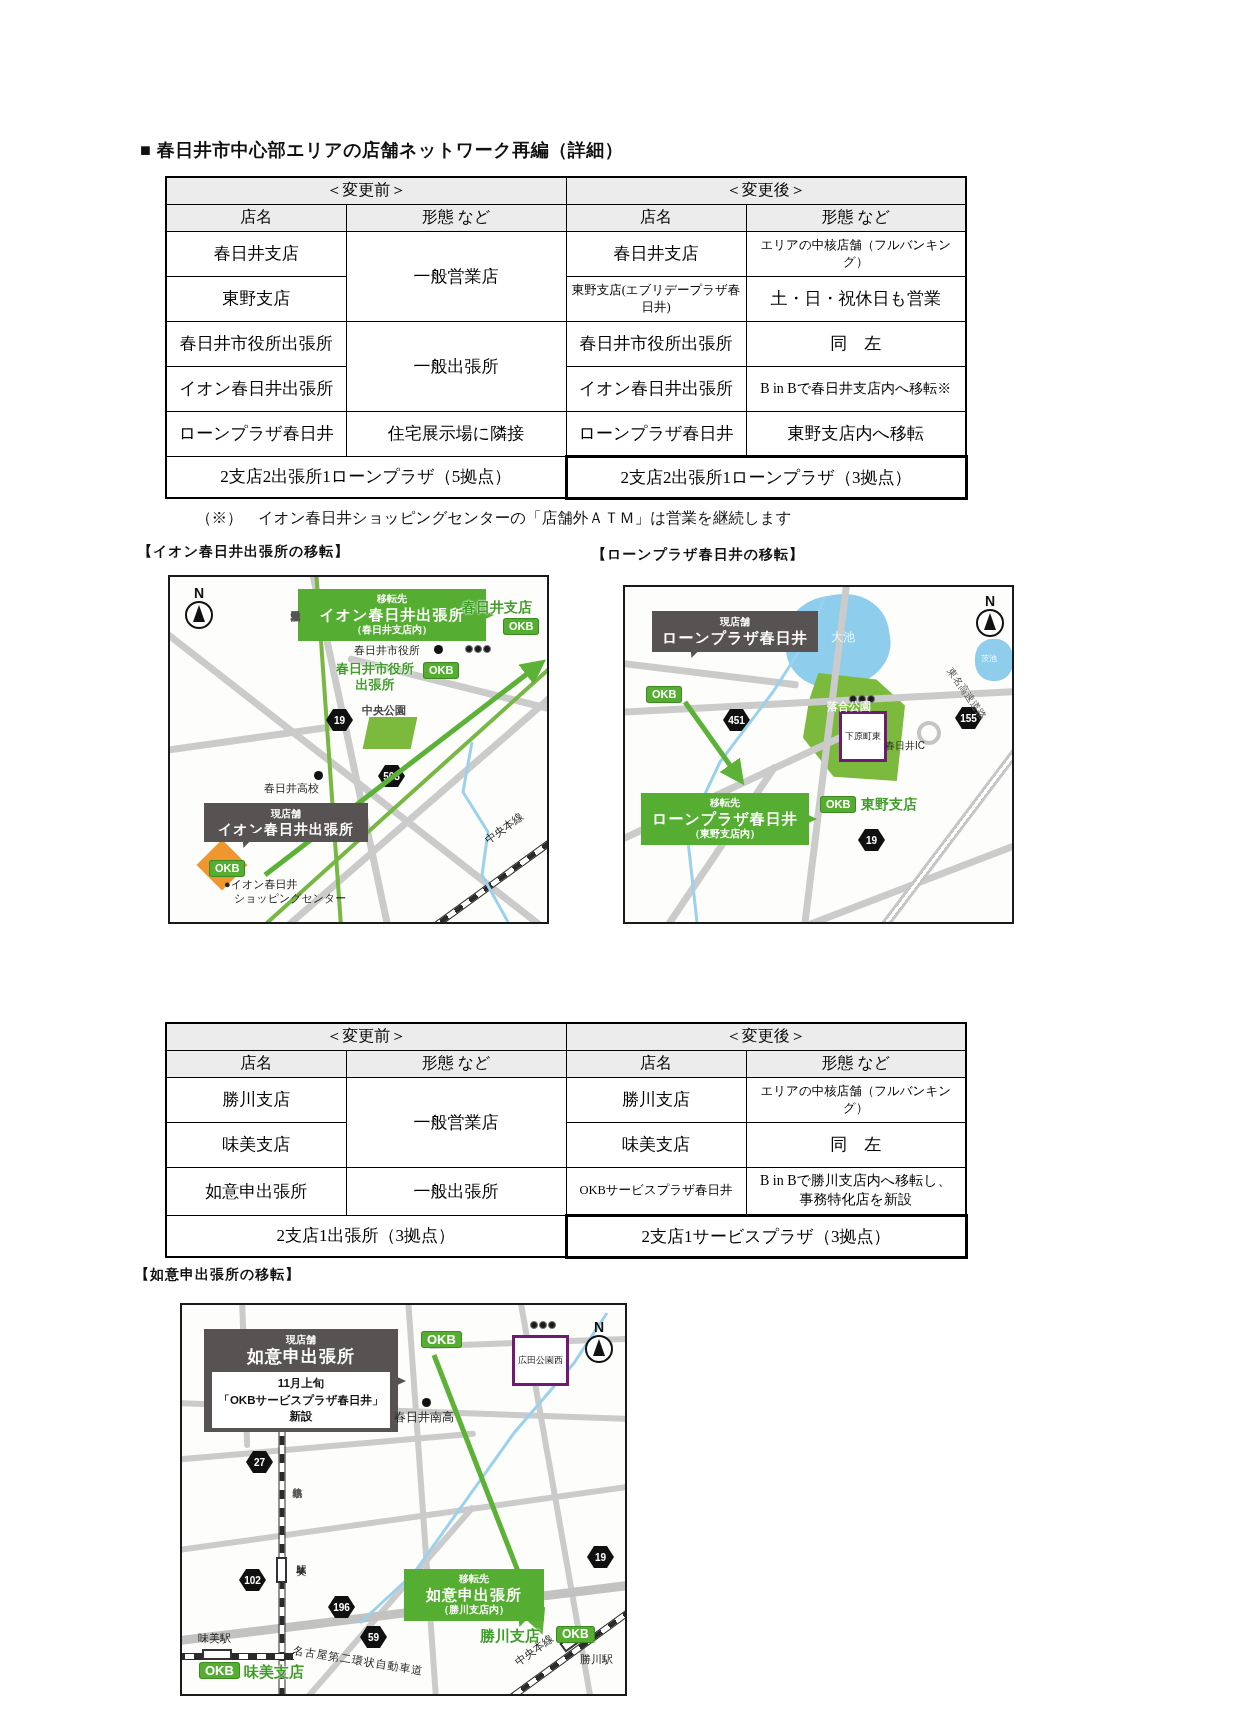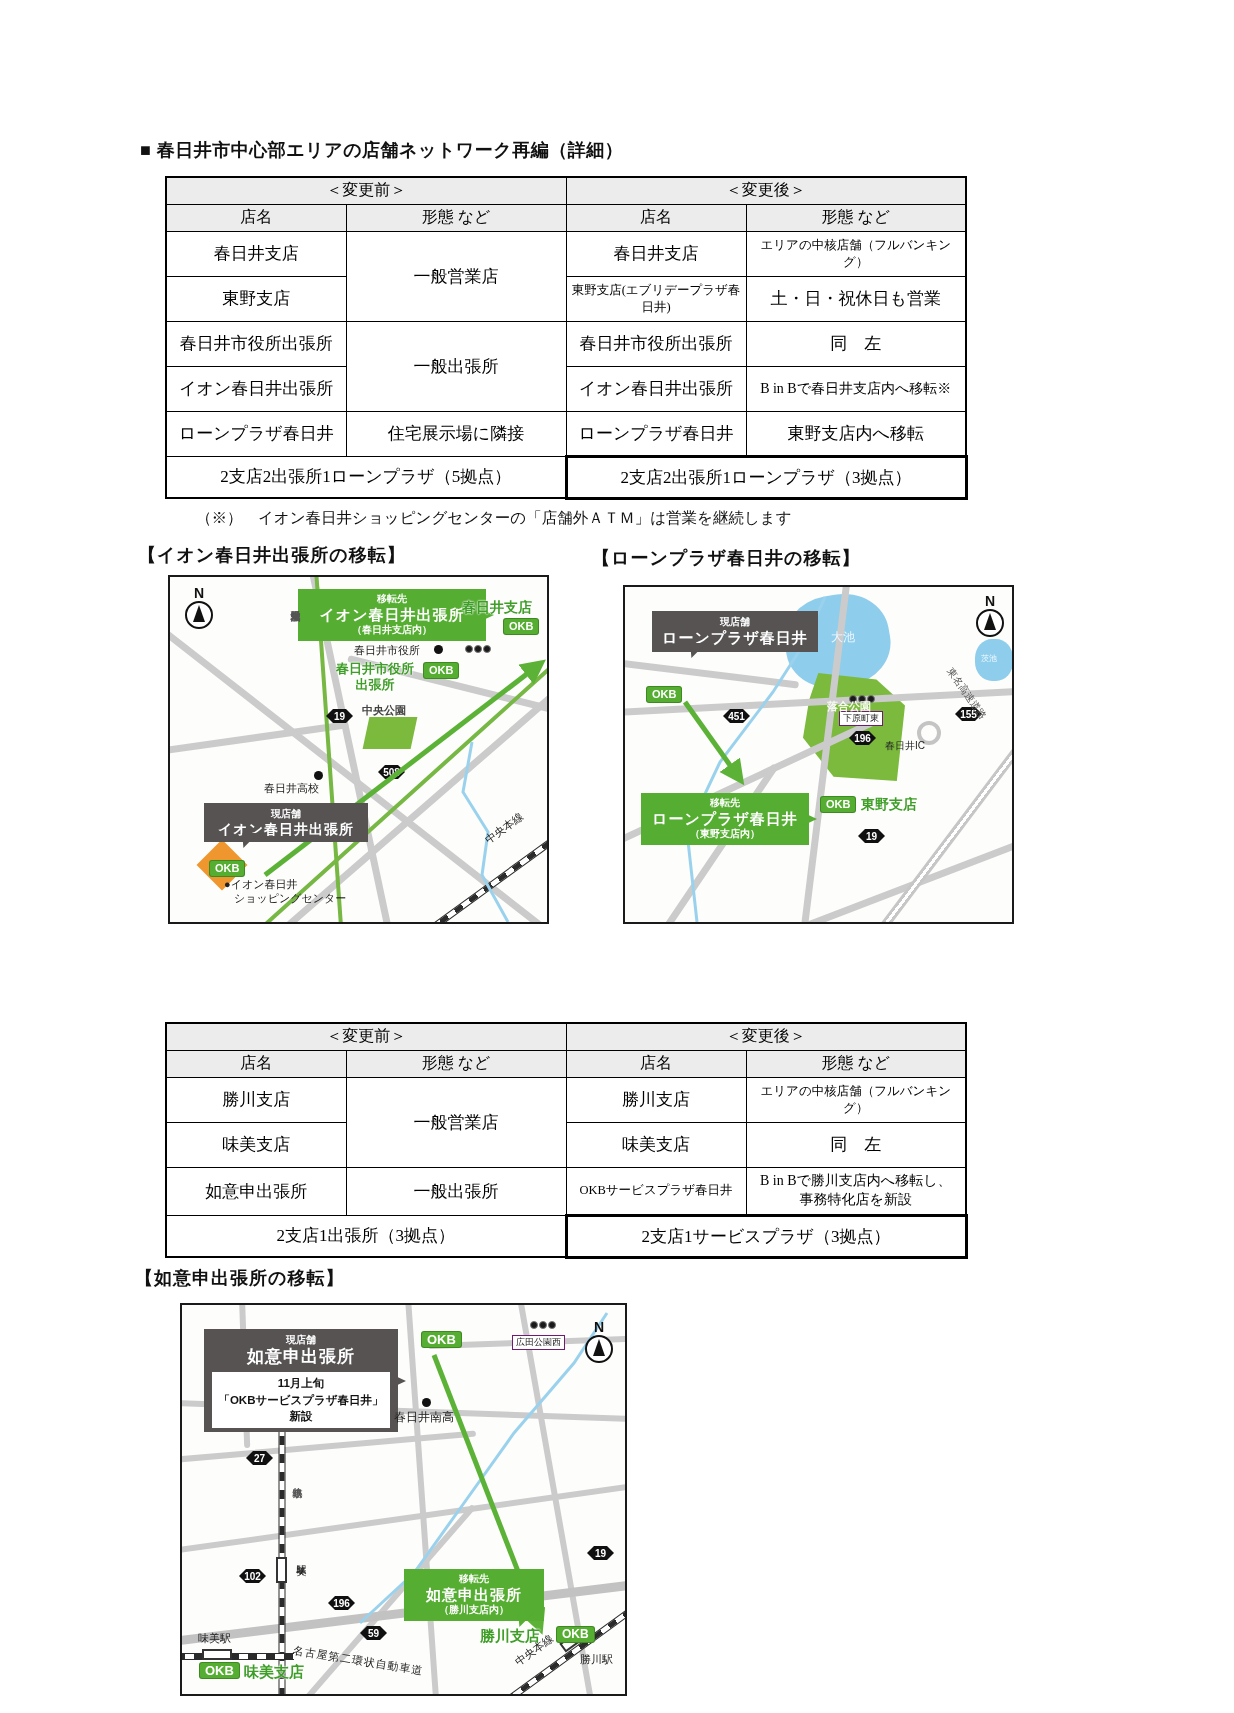--- a/index.html
+++ b/index.html
@@ -6,21 +6,21 @@
   .page{position:relative;width:1234px;height:1713px;background:#ffffff;
         font-family:"Liberation Serif",serif;color:#000;overflow:hidden}
 
   .attach{position:absolute;left:800px;top:64px;width:163px;height:75px;border:2px solid #000;
           display:flex;align-items:center;justify-content:center;font-size:21px;letter-spacing:2px}
 
   .sec-title{position:absolute;font-family:"Liberation Sans",sans-serif;font-weight:600;
              font-size:18px;color:#111;letter-spacing:.5px}
   .note{position:absolute;font-size:15.5px;color:#111}
   .map-cap{position:absolute;font-family:"Liberation Sans",sans-serif;font-weight:600;
-           font-size:18px;color:#111;letter-spacing:1px}
+           font-size:14px;color:#111;letter-spacing:1px}
 
   
   table.reorg{position:absolute;border-collapse:collapse;background:#fff;border:2px solid #000;
               table-layout:fixed;color:#000}
   .reorg th,.reorg td{border:1px solid #000;text-align:center;vertical-align:middle;
                       padding:0 2px;font-size:17px;font-weight:normal;overflow:hidden}
   .reorg th{background:#ececec;font-size:16px}
   .reorg tr{height:45px}
   .reorg tr.hr{height:27px}
   .reorg tr.ft{height:42px}
@@ -34,21 +34,21 @@
   .road{position:absolute;height:7px;background:#cbcbcb;transform-origin:0 50%;border-radius:3px}
   .road.thin{height:4px}
   .road.green{background:#76b843}
   .road.hwy{height:9px;background:linear-gradient(to bottom,#c6c6c6 0 3px,#fff 3px 6px,#c6c6c6 6px 9px)}
   .rail{position:absolute;height:5px;transform-origin:0 50%;
         background:repeating-linear-gradient(90deg,#2b2b2b 0 9px,#fff 9px 18px);
         border-top:1px solid #2b2b2b;border-bottom:1px solid #2b2b2b}
   .park{position:absolute;background:#7cba3e}
   .pond{position:absolute;background:#8fcdec}
   .station{position:absolute;background:#fff;border:2px solid #333;box-sizing:border-box}
-  .shield{position:absolute;width:27px;height:14px;background:#101010;color:#fff;
+  .shield{position:absolute;width:27px;height:22px;background:#101010;color:#fff;
           font:bold 10px "Liberation Sans",sans-serif;display:flex;align-items:center;
           justify-content:center;clip-path:polygon(26% 0,74% 0,100% 50%,74% 100%,26% 100%,0 50%)}
   .okb{position:absolute;background:#55ad31;color:#fff;font:bold 11px "Liberation Sans",sans-serif;
        padding:1px 5px;border-radius:2px;box-shadow:0 0 0 1px #3c8a20;line-height:13px}
   .gtext{position:absolute;color:#3e9e27;font-family:"Liberation Sans",sans-serif;font-weight:bold;
          text-shadow:0 0 2px #fff,0 0 2px #fff;white-space:nowrap}
   .mtext{position:absolute;color:#222;font-family:"Liberation Sans",sans-serif;white-space:nowrap}
   .vtext{writing-mode:vertical-rl;color:#555;font-family:"Liberation Sans",sans-serif}
   .gbox{position:absolute;background:#55ad31;color:#fff;font-family:"Liberation Sans",sans-serif;
         text-align:center;padding:4px 8px;line-height:1.25;z-index:5}
@@ -63,22 +63,22 @@
                   border:7px solid transparent;border-left:15px solid #55ad31}
   .dbox.pt-right:after{border-left-color:#575353}
   .pt-down:after{content:"";position:absolute;bottom:-14px;left:55%;
                  border:8px solid transparent;border-top:15px solid #55ad31;transform:skewX(-25deg)}
   .dbox.pt-down:after{border-top-color:#575353}
   .pt-down.pl:after{left:20%}
   .pt-down.pr:after{left:78%}
   .dot{position:absolute;width:9px;height:9px;background:#111;border-radius:50%}
   .signal{position:absolute;display:flex;gap:1px}
   .signal i{width:8px;height:8px;background:#1a1a1a;border-radius:50%;border:1px solid #777;box-sizing:border-box}
-  .plate{position:absolute;background:#fff;border:1px solid #701a75;font:9px "Liberation Sans",sans-serif;
-         color:#222;padding:0 3px;line-height:13px;white-space:nowrap}
+  .plate{position:absolute;background:#fff;border:3px solid #701a75;font:9px "Liberation Sans",sans-serif;
+         color:#222;padding:16px 3px;line-height:13px;white-space:nowrap}
   .compass{position:absolute;width:30px;text-align:center;
            font:bold 14px "Liberation Sans",sans-serif;color:#111;z-index:6}
   .compass .circ{width:24px;height:24px;border:2px solid #111;border-radius:50%;margin:0 auto;
                  position:relative;background:#fff}
   .compass .circ:after{content:"";position:absolute;left:50%;top:2px;margin-left:-6px;
                  border-left:6px solid transparent;border-right:6px solid transparent;
                  border-bottom:17px solid #111}
   .ic-ring{position:absolute;border:4px solid #c4c4c4;border-radius:50%;background:transparent}
   .diamond{position:absolute;background:#f0962e;transform:rotate(45deg)}
   svg.overlay{position:absolute;left:0;top:0;z-index:4}

